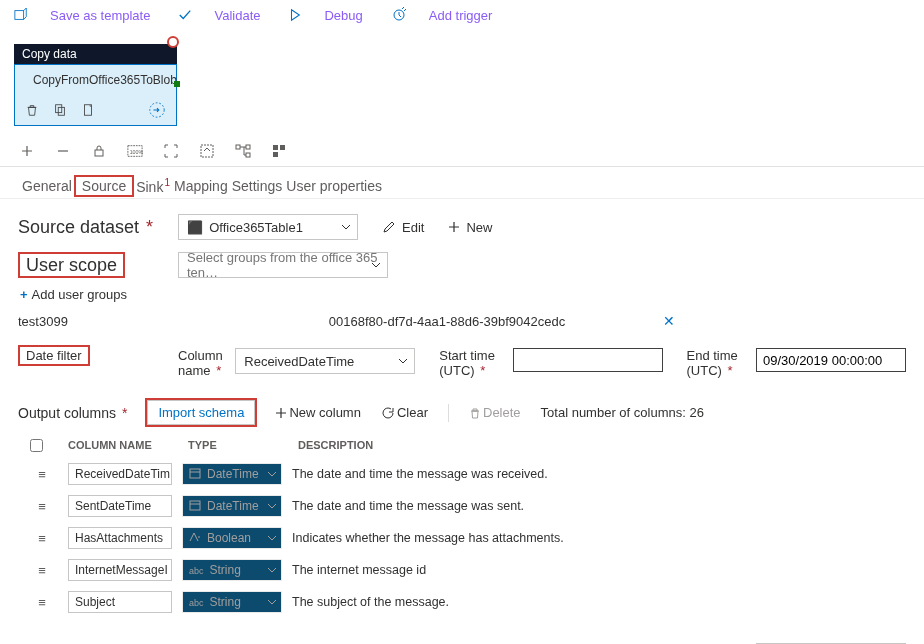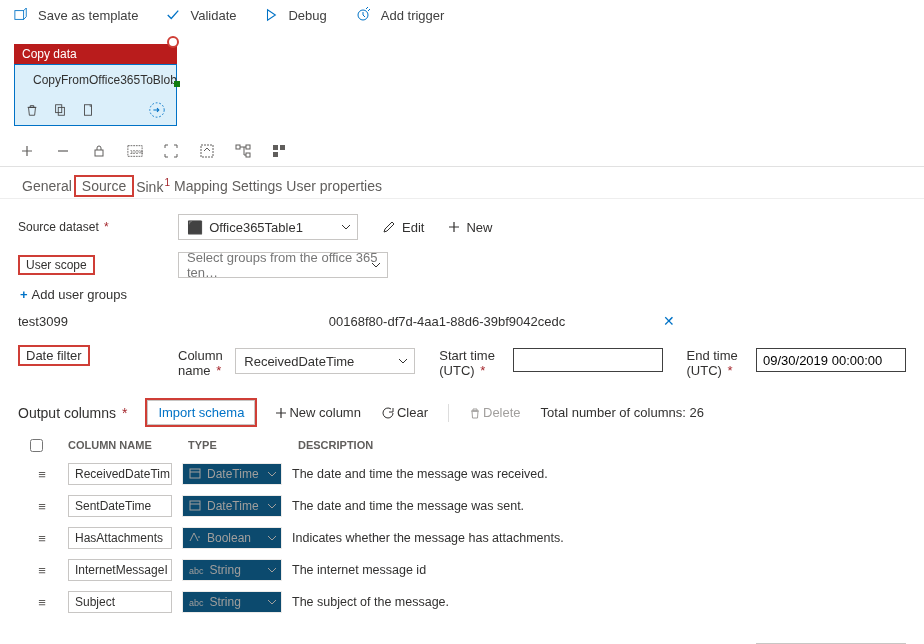--- a/index.html
+++ b/index.html
@@ -18,43 +18,43 @@
 .top-toolbar {
   display: flex;
   align-items: center;
   padding: 4px 14px;
   gap: 28px;
   height: 30px;
 }
 .tt-item {
   display: flex;
   align-items: center;
-  gap: 10px;
-  color: #404040;
+  gap: 22px;
+  color: #8b5cf6;
   cursor: pointer;
 }
 .tt-item svg { display: block; }
 
 
 .copy-block {
   position: relative;
   margin: 14px 0 10px 14px;
   width: 163px;
 }
 .copy-badge {
   position: absolute;
   top: -8px;
   right: -2px;
   width: 12px; height: 12px;
   border: 2px solid #cf3e36;
   border-radius: 50%;
   background: #fff;
 }
 .copy-header {
-  background: #b91c1c;
+  background: #0f172a;
   color: #fff;
   font-size: 12px;
   padding: 3px 8px;
 }
 .copy-body {
   border: 1px solid #0072c6;
   background: #dbeffa;
   padding: 8px 10px 6px 10px;
   position: relative;
 }
@@ -134,21 +134,21 @@
   position: relative;
 }
 .form-row {
   display: flex;
   align-items: center;
   min-height: 32px;
   margin-bottom: 6px;
 }
 .label {
   width: 160px;
-  font-size: 12px;
+  font-size: 18px;
 }
 .req { color: #a4262c; margin-left: 2px; }
 .dd {
   border: 1px solid #c8c6c4;
   height: 26px;
   display: flex;
   align-items: center;
   padding: 0 8px;
   min-width: 180px;
   font-size: 13px;

